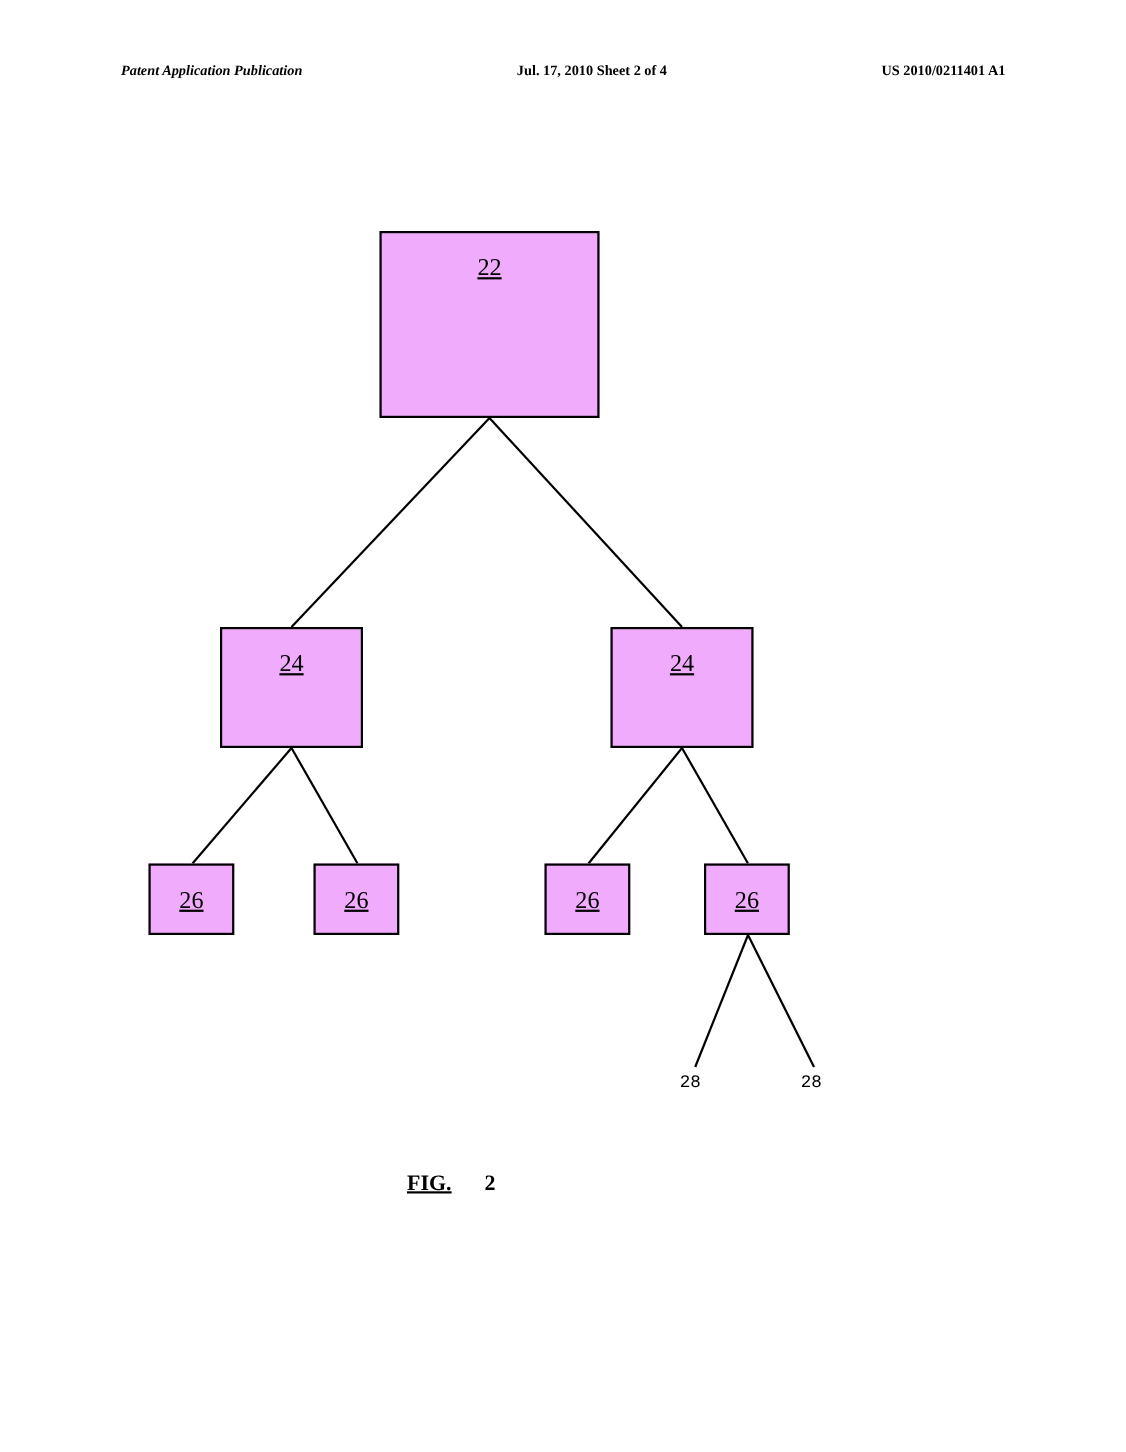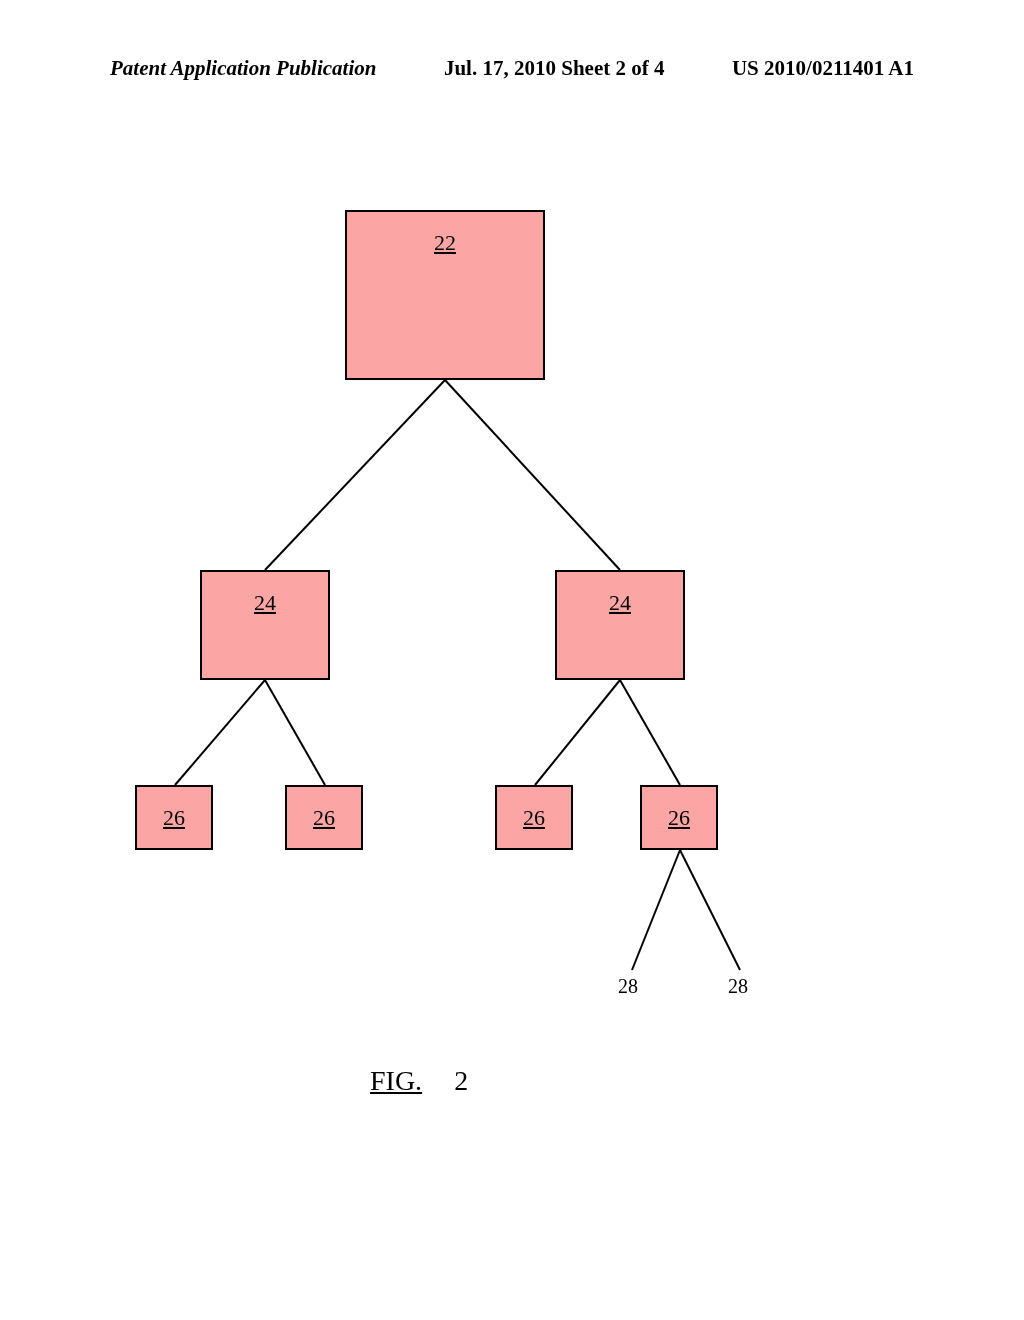--- a/index.html
+++ b/index.html
@@ -15,37 +15,37 @@
       position: relative;
     }
     .header {
       position: absolute;
       top: 56px;
       left: 0;
       right: 0;
       display: flex;
       justify-content: space-between;
       padding: 0 110px 0 110px;
-      font-size: 21px;
+      font-size: 13px;
       font-weight: bold;
     }
     .header-left {
       font-style: italic;
     }
     .diagram-container {
       position: absolute;
       top: 200px;
       left: 0;
       width: 1024px;
       height: 900px;
     }
     .box {
       position: absolute;
       border: 2px solid black;
-      background: #fca5a5;
+      background: #f0abfc;
       display: flex;
       align-items: flex-start;
       justify-content: center;
       padding-top: 18px;
     }
     .box-label {
       font-size: 22px;
       text-decoration: underline;
     }
     .box-22 {
@@ -89,35 +89,37 @@
     }
     .box-26-4 {
       left: 640px;
       top: 585px;
       width: 78px;
       height: 65px;
       padding-top: 18px;
     }
     .leaf-label {
       position: absolute;
-      font-size: 20px;
+      font-size: 16px;
+      font-family: Liberation Mono, monospace;
     }
     .label-28-1 {
       left: 618px;
       top: 775px;
     }
     .label-28-2 {
       left: 728px;
       top: 775px;
     }
     .figure-caption {
       position: absolute;
       top: 1065px;
       left: 370px;
-      font-size: 28px;
+      font-size: 20px;
+      font-weight: bold;
     }
     .fig-text {
       text-decoration: underline;
     }
     .fig-num {
       margin-left: 25px;
     }
     svg.connectors {
       position: absolute;
       top: 0;

